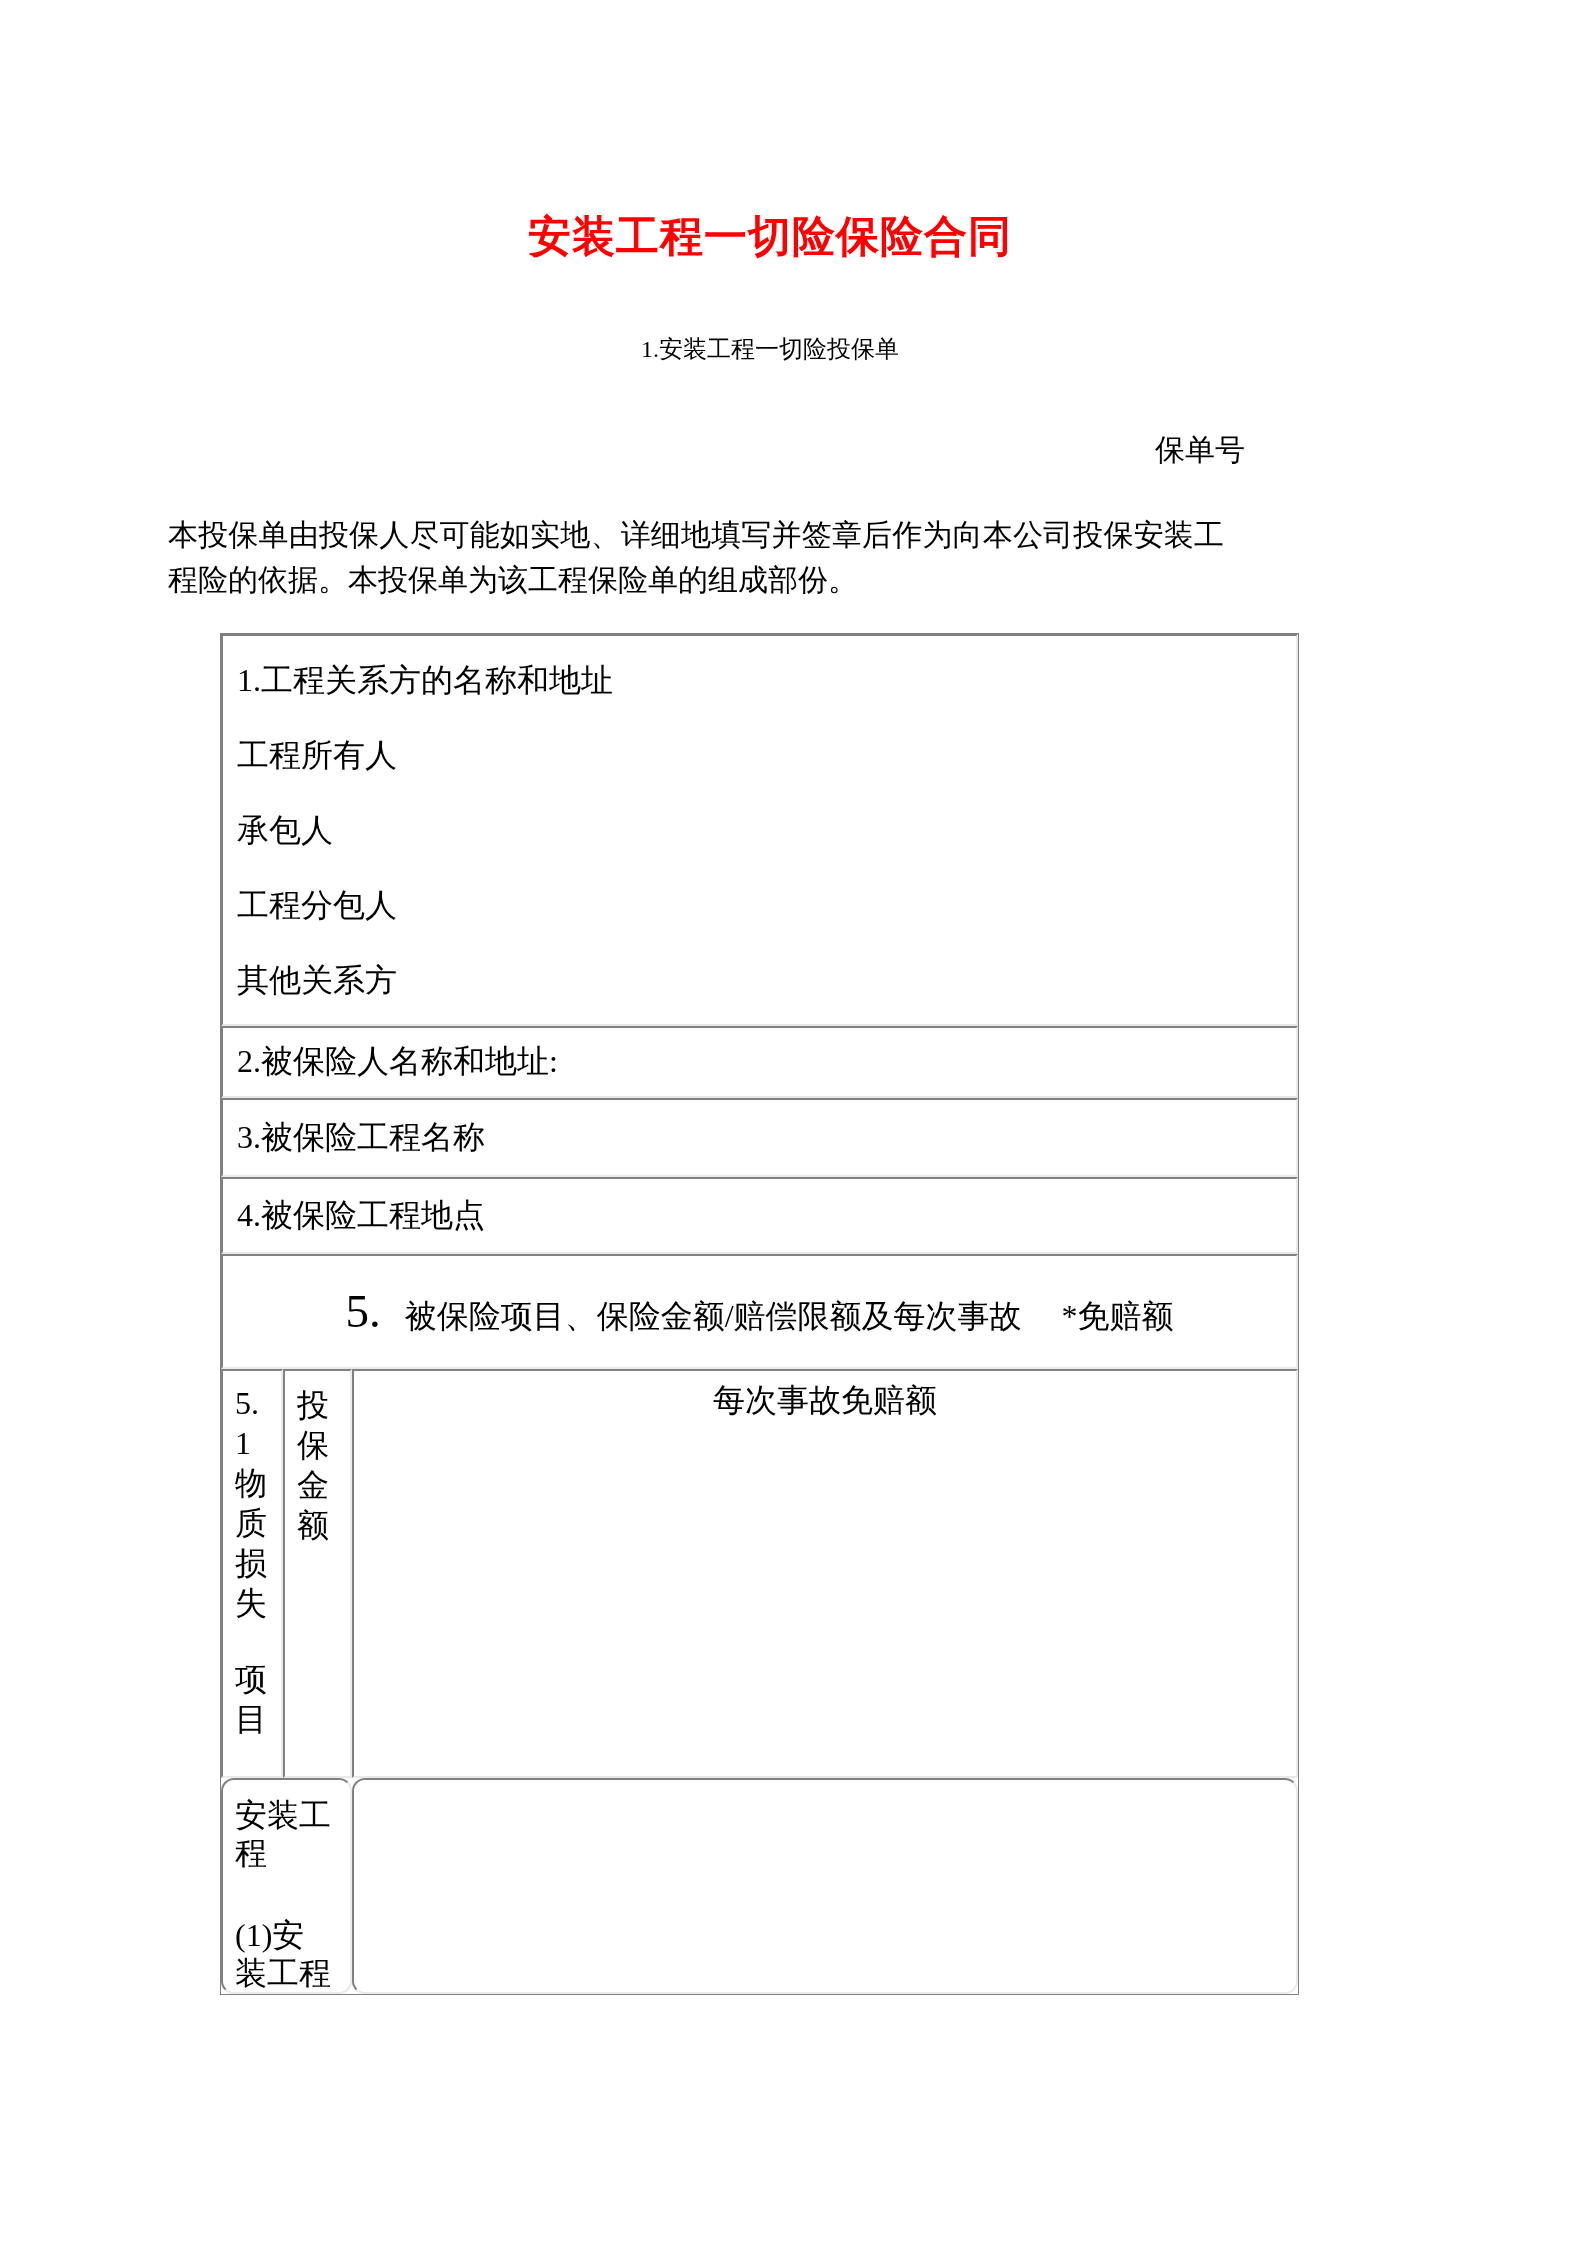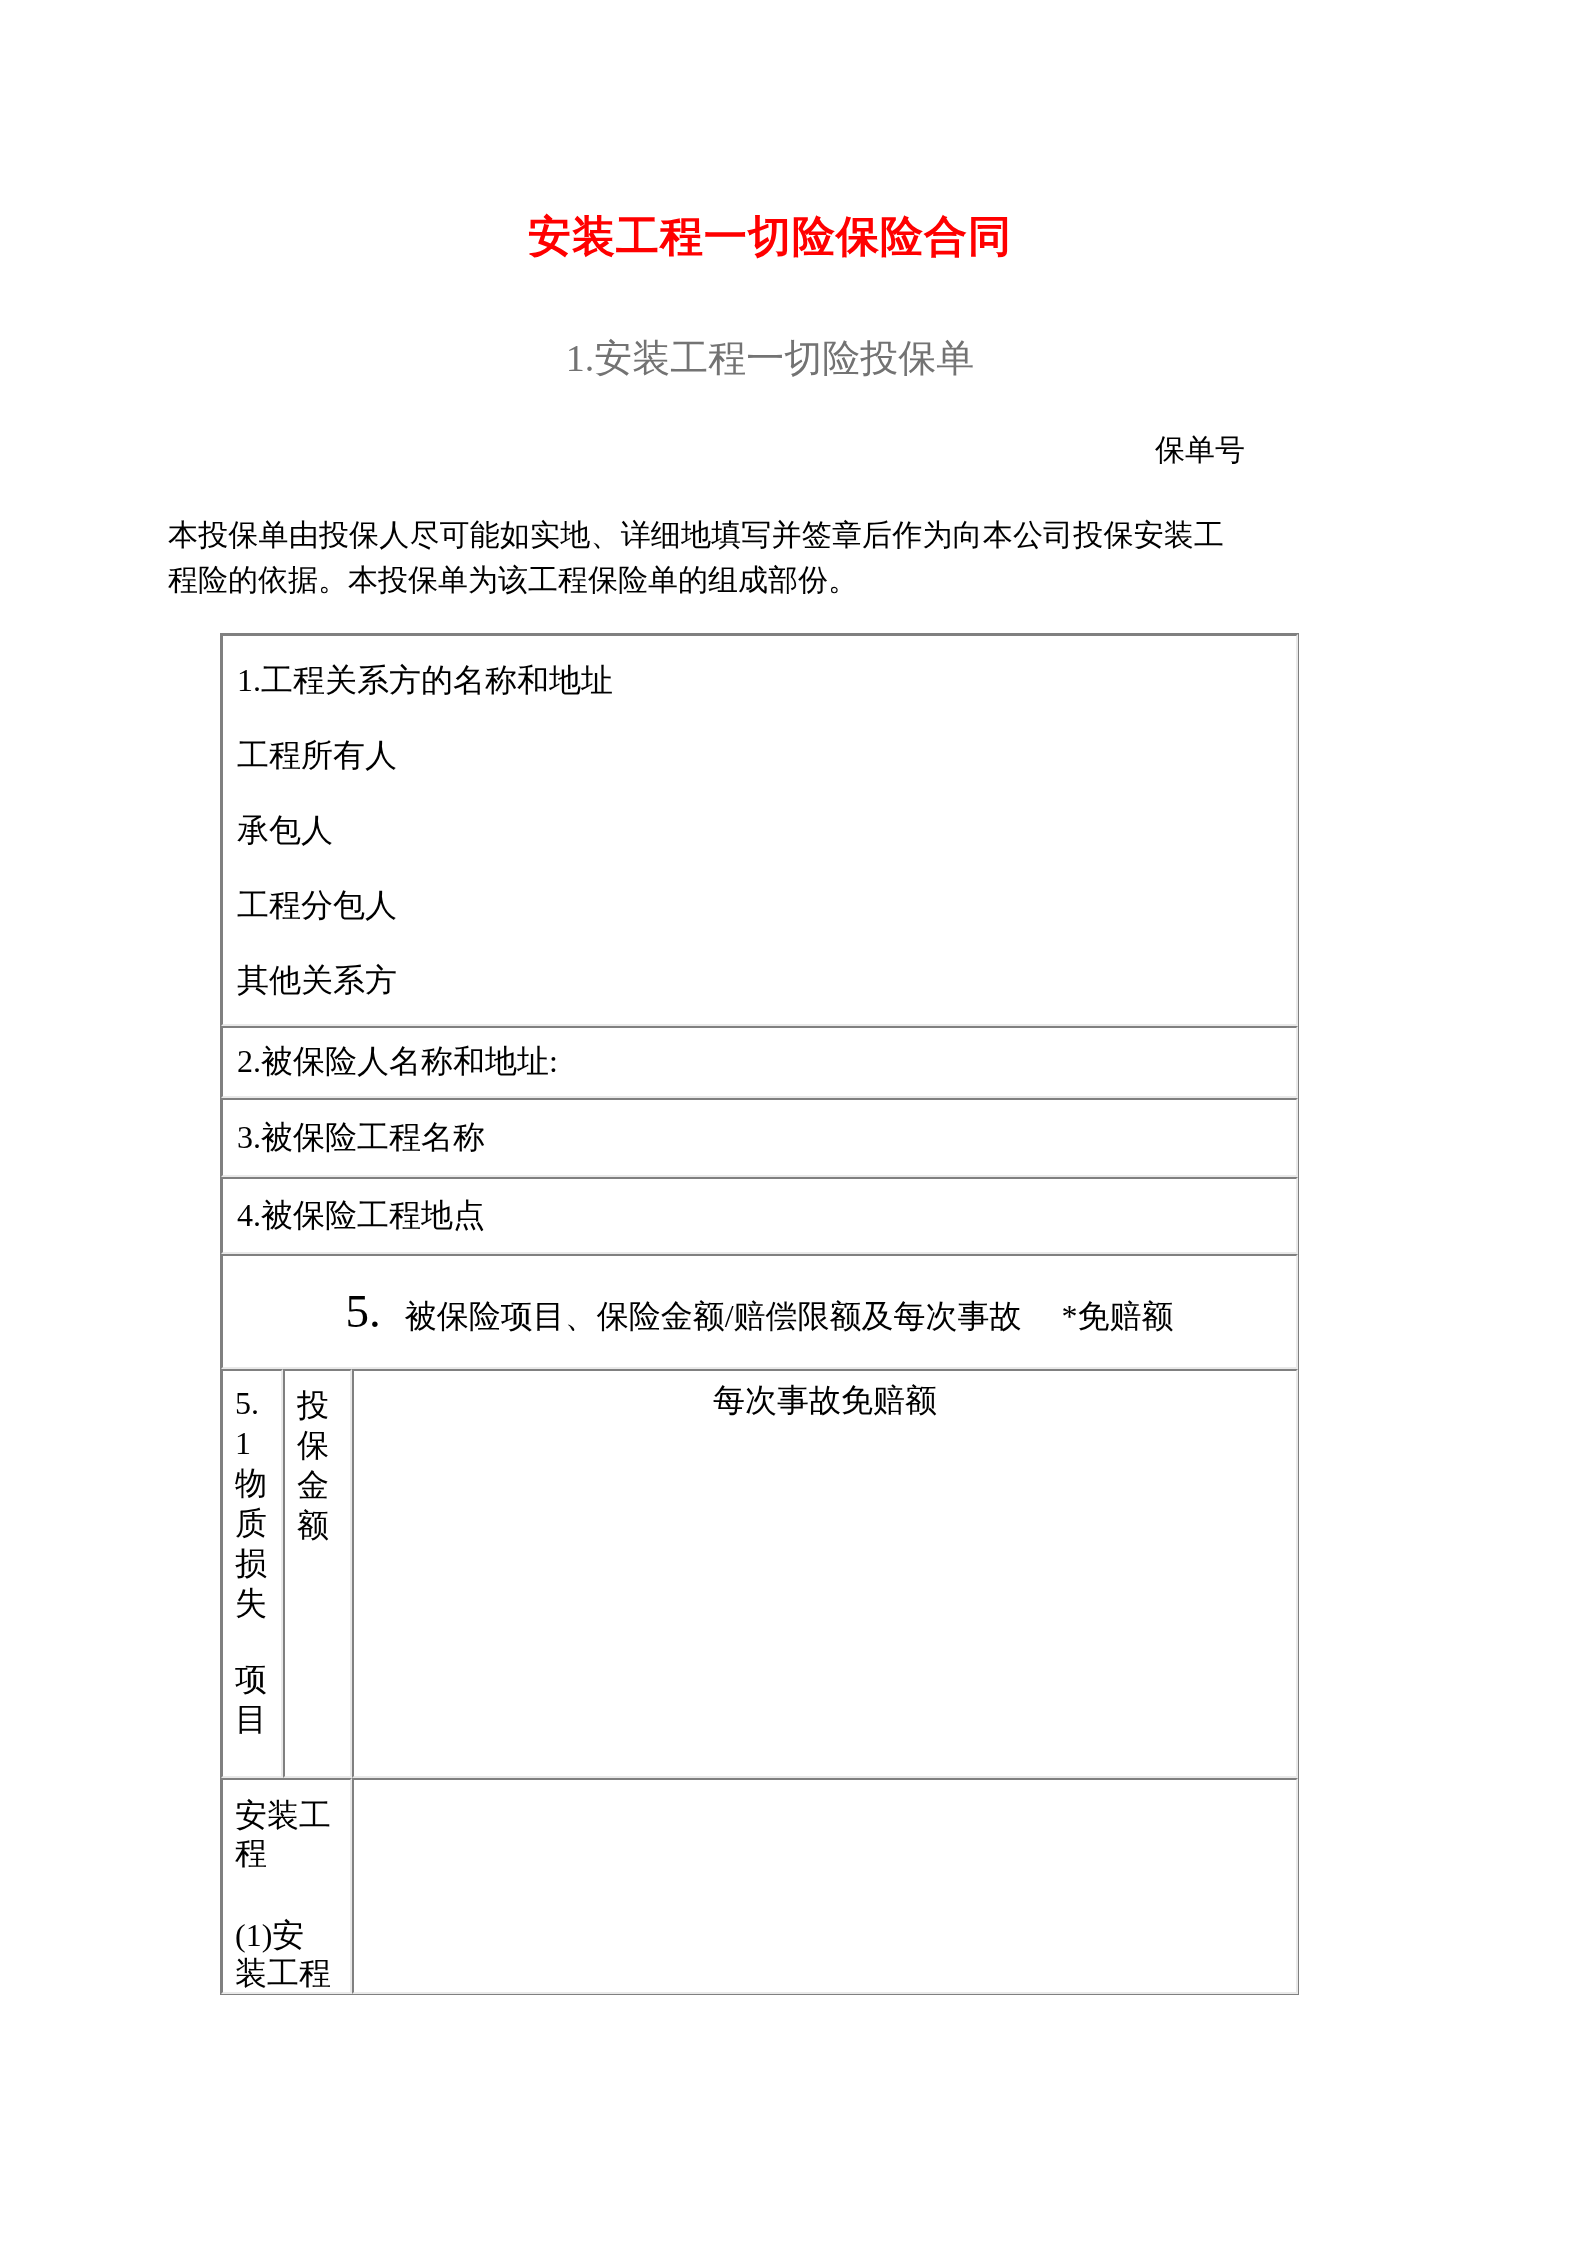--- a/index.html
+++ b/index.html
@@ -26,22 +26,22 @@
     font-weight: bold;
     color: #ff0000;
     letter-spacing: 1px;
   }
   .doc-subtitle {
     position: absolute;
     left: 170px;
     top: 333px;
     width: 1200px;
     text-align: center;
-    font-size: 38px;
-    color: #737373;
+    font-size: 24px;
+    color: #000000;
   }
   .policy-no {
     position: absolute;
     left: 1155px;
     top: 430px;
     font-size: 30px;
   }
   .intro {
     position: absolute;
     left: 168px;
@@ -102,21 +102,21 @@
     word-break: break-all;
     line-height: 40px;
   }
   tr.r51 td.c2 p { margin: 0; }
   tr.r51 td.c3 {
     padding-top: 14px;
     text-align: center;
     line-height: 36px;
   }
   tr.r51 td.c3 p { margin: 0; font-family: Liberation Mono, monospace; }
-  tr.r6 td { vertical-align: top; height: 198px; }
+  tr.r6 td { vertical-align: top; height: 198px; border-radius: 13px; }
   tr.r6 td.c1 {
     padding: 16px 16px 0 12px;
     word-break: break-all;
     line-height: 38px;
   }
   tr.r6 td.c1 p { margin: 0; }
   tr.r6 td.c1 p.gap2 { margin-top: 44px; }
 </style>
 </head>
 <body>

